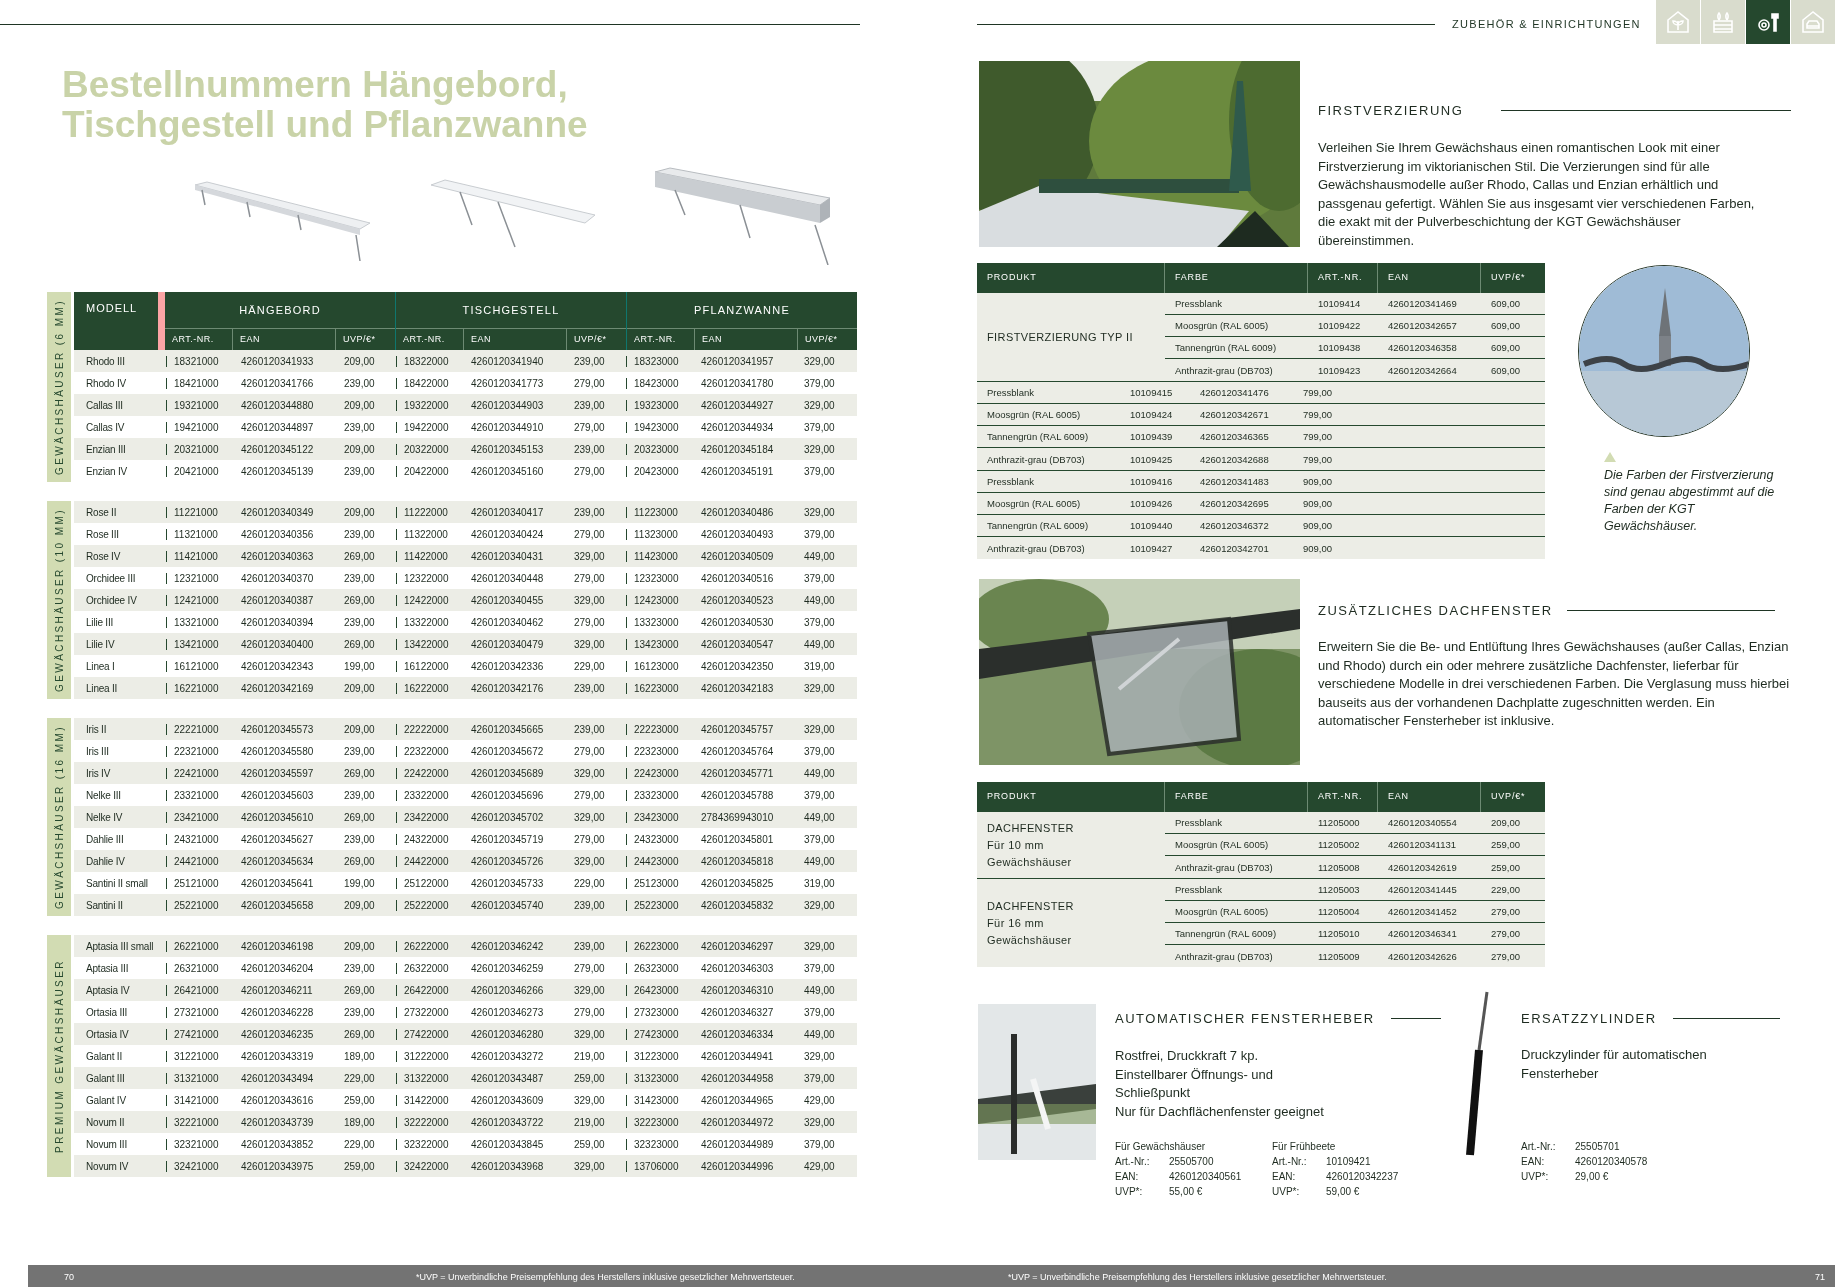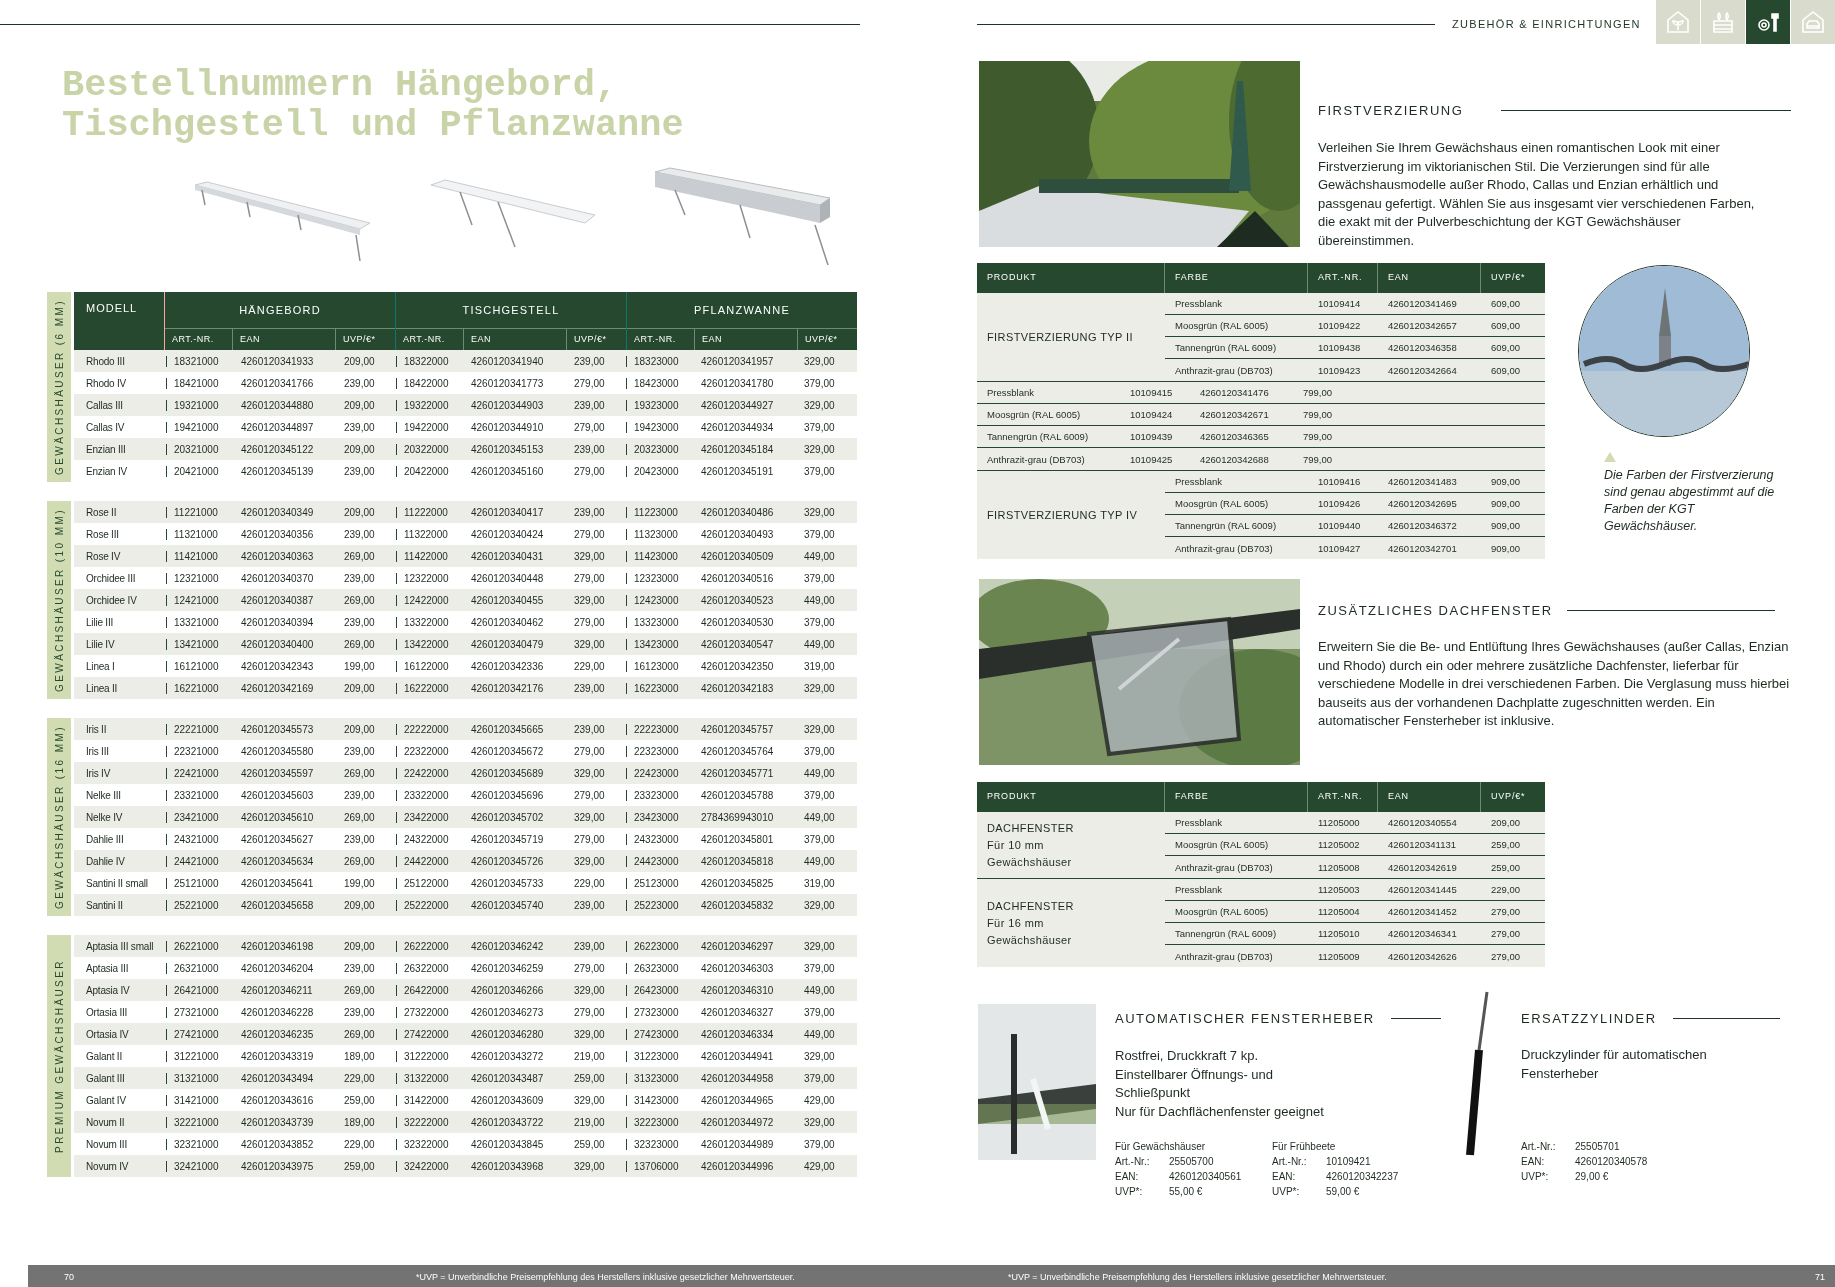--- a/index.html
+++ b/index.html
@@ -6,28 +6,28 @@
   html, body { width: 1835px; height: 1287px; overflow: hidden; background: #ffffff; }
   body { position: relative; font-family: "Liberation Sans", sans-serif; color: #1e2b20; }
 
   .topline { position: absolute; top: 24px; height: 1px; background: #1f3524; }
   .section-label { position: absolute; top: 18px; left: 1452px; font-size: 11px; letter-spacing: 1.3px; color: #1f3524; }
   .nav-tabs { position: absolute; top: 0; left: 1655px; display: flex; height: 44px; }
   .nav-tab { width: 44px; height: 44px; background: #d9dccd; margin-left: 1px; display: flex; align-items: center; justify-content: center; color: #ffffff; }
   .nav-tab.active { background: #25482e; }
   .nav-tab svg { width: 26px; height: 26px; }
 
-  .title { position: absolute; left: 62px; top: 65px; font-family: Liberation Mono, monospace; font-size: 37px; line-height: 40px; color: #c9d3a8; }
+  .title { position: absolute; left: 62px; top: 65px; font-family: Liberation Sans, sans-serif; font-size: 37px; line-height: 40px; color: #c9d3a8; }
 
   .product-img { position: absolute; top: 165px; height: 100px; }
 
   
   .main-table-wrap { position: absolute; left: 47px; top: 292px; width: 810px; }
   .hdr { display: flex; background: #25482e; color: #fff; height: 58px; margin-left: 27px; }
-  .hdr .model { width: 92px; padding: 10px 0 8px 12px; font-size: 11px; letter-spacing: 1px; border-right: 1px solid #fca5a5; }
+  .hdr .model { width: 92px; padding: 10px 0 8px 12px; font-size: 11px; letter-spacing: 1px; border-right: 7px solid #fca5a5; }
   .hdr .group { flex: 1; display: flex; flex-direction: column; border-right: 1px solid #0f766e; }
   .hdr .group:last-child { border-right: none; }
   .hdr .gtitle { height: 37px; display: flex; align-items: center; justify-content: center; font-size: 11px; letter-spacing: 1.2px; border-bottom: 1px solid #6d8a73; }
   .hdr .subs { display: flex; height: 21px; }
   .hdr .subs span { font-size: 9px; letter-spacing: 0.5px; padding: 5px 0 0 7px; border-right: 1px solid #6d8a73; }
   .hdr .subs span:last-child { border-right: none; }
   .c-art { width: 68px; }
   .c-ean { width: 103px; }
   .c-uvp { width: 59px; }
 
@@ -696,21 +696,20 @@
         </div>
         <div class="line">
           <span class="f">Anthrazit-grau (DB703)</span>
           <span class="a">10109425</span>
           <span class="e">4260120342688</span>
           <span class="u">799,00</span>
         </div>
       </div>
     </div>
     <div class="grp">
-      <div class="pname">FIRSTVERZIERUNG TYP IV</div>
       <div class="lines">
         <div class="line">
           <span class="f">Pressblank</span>
           <span class="a">10109416</span>
           <span class="e">4260120341483</span>
           <span class="u">909,00</span>
         </div>
         <div class="line">
           <span class="f">Moosgrün (RAL 6005)</span>
           <span class="a">10109426</span>

